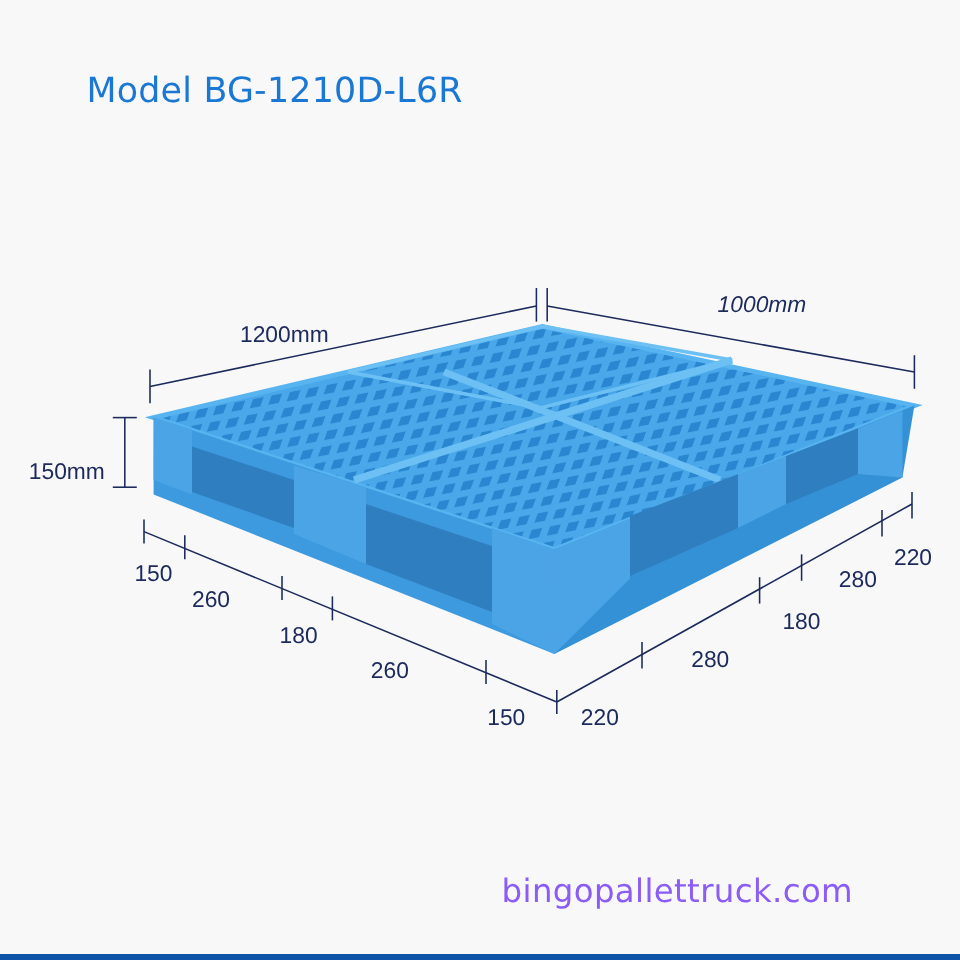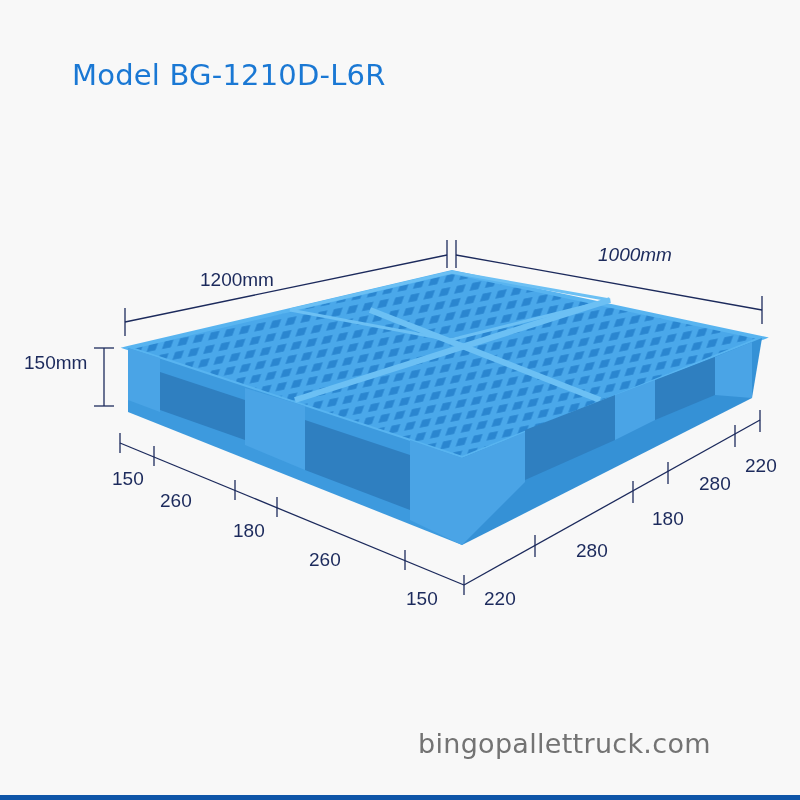--- a/index.html
+++ b/index.html
@@ -1,20 +1,20 @@
 <!DOCTYPE html>
 <html><head>
 <meta charset="utf-8">
 <style>
   html, body { margin:0; padding:0; }
   body { width:800px; height:800px; background:#f8f8f8; position:relative; overflow:hidden; font-family:"Liberation Sans", sans-serif; }
   .title { position:absolute; left:72px; top:58px; font-family:"DejaVu Sans", sans-serif; font-size:29px; color:#1a78d4; font-weight:500; letter-spacing:0.2px; }
   .stage { position:absolute; left:0; top:0; width:800px; height:800px; }
   .dim-label { position:absolute; font-family:"Liberation Sans", sans-serif; font-size:19px; color:#1c2a5c; white-space:nowrap; }
-  .watermark { position:absolute; left:418px; top:728px; font-family:"DejaVu Sans", sans-serif; font-size:27px; color:#737373; letter-spacing:0.3px; }
+  .watermark { position:absolute; left:418px; top:728px; font-family:"DejaVu Sans", sans-serif; font-size:27px; color:#8b5cf6; letter-spacing:0.3px; }
   .bottom-bar { position:absolute; left:0; top:795px; width:800px; height:5px; background:#0e55a8; }
 </style>
 </head>
 <body>
 
 <div class="title">Model BG-1210D-L6R</div>
 
 <svg class="stage" width="800" height="800" viewBox="0 0 800 800">
   <defs>
     <pattern id="grid" width="14" height="14" patternUnits="userSpaceOnUse" patternTransform="skewX(-30) rotate(-12)">
@@ -74,21 +74,21 @@
     <line x1="760" y1="410" x2="760" y2="432"></line>
     <line x1="735" y1="425" x2="735" y2="447"></line>
     <line x1="668" y1="462" x2="668" y2="484"></line>
     <line x1="633" y1="481" x2="633" y2="503"></line>
     <line x1="535" y1="535" x2="535" y2="557"></line>
   </g>
 </svg>
 
 <div class="dim-label" style="left:200px;top:234px;margin-top:35px;">1200mm</div>
 <div class="dim-label" style="left:598px;top:244px;font-style:italic;">1000mm</div>
-<div class="dim-label" style="left:24px;top:352px;">150mm</div>
+<div class="dim-label" style="left:24px;top:383px;">150mm</div>
 
 <div class="dim-label" style="left:112px;top:468px;">150</div>
 <div class="dim-label" style="left:160px;top:490px;">260</div>
 <div class="dim-label" style="left:233px;top:520px;">180</div>
 <div class="dim-label" style="left:309px;top:549px;">260</div>
 <div class="dim-label" style="left:406px;top:588px;">150</div>
 
 <div class="dim-label" style="left:484px;top:588px;">220</div>
 <div class="dim-label" style="left:576px;top:540px;">280</div>
 <div class="dim-label" style="left:652px;top:508px;">180</div>

